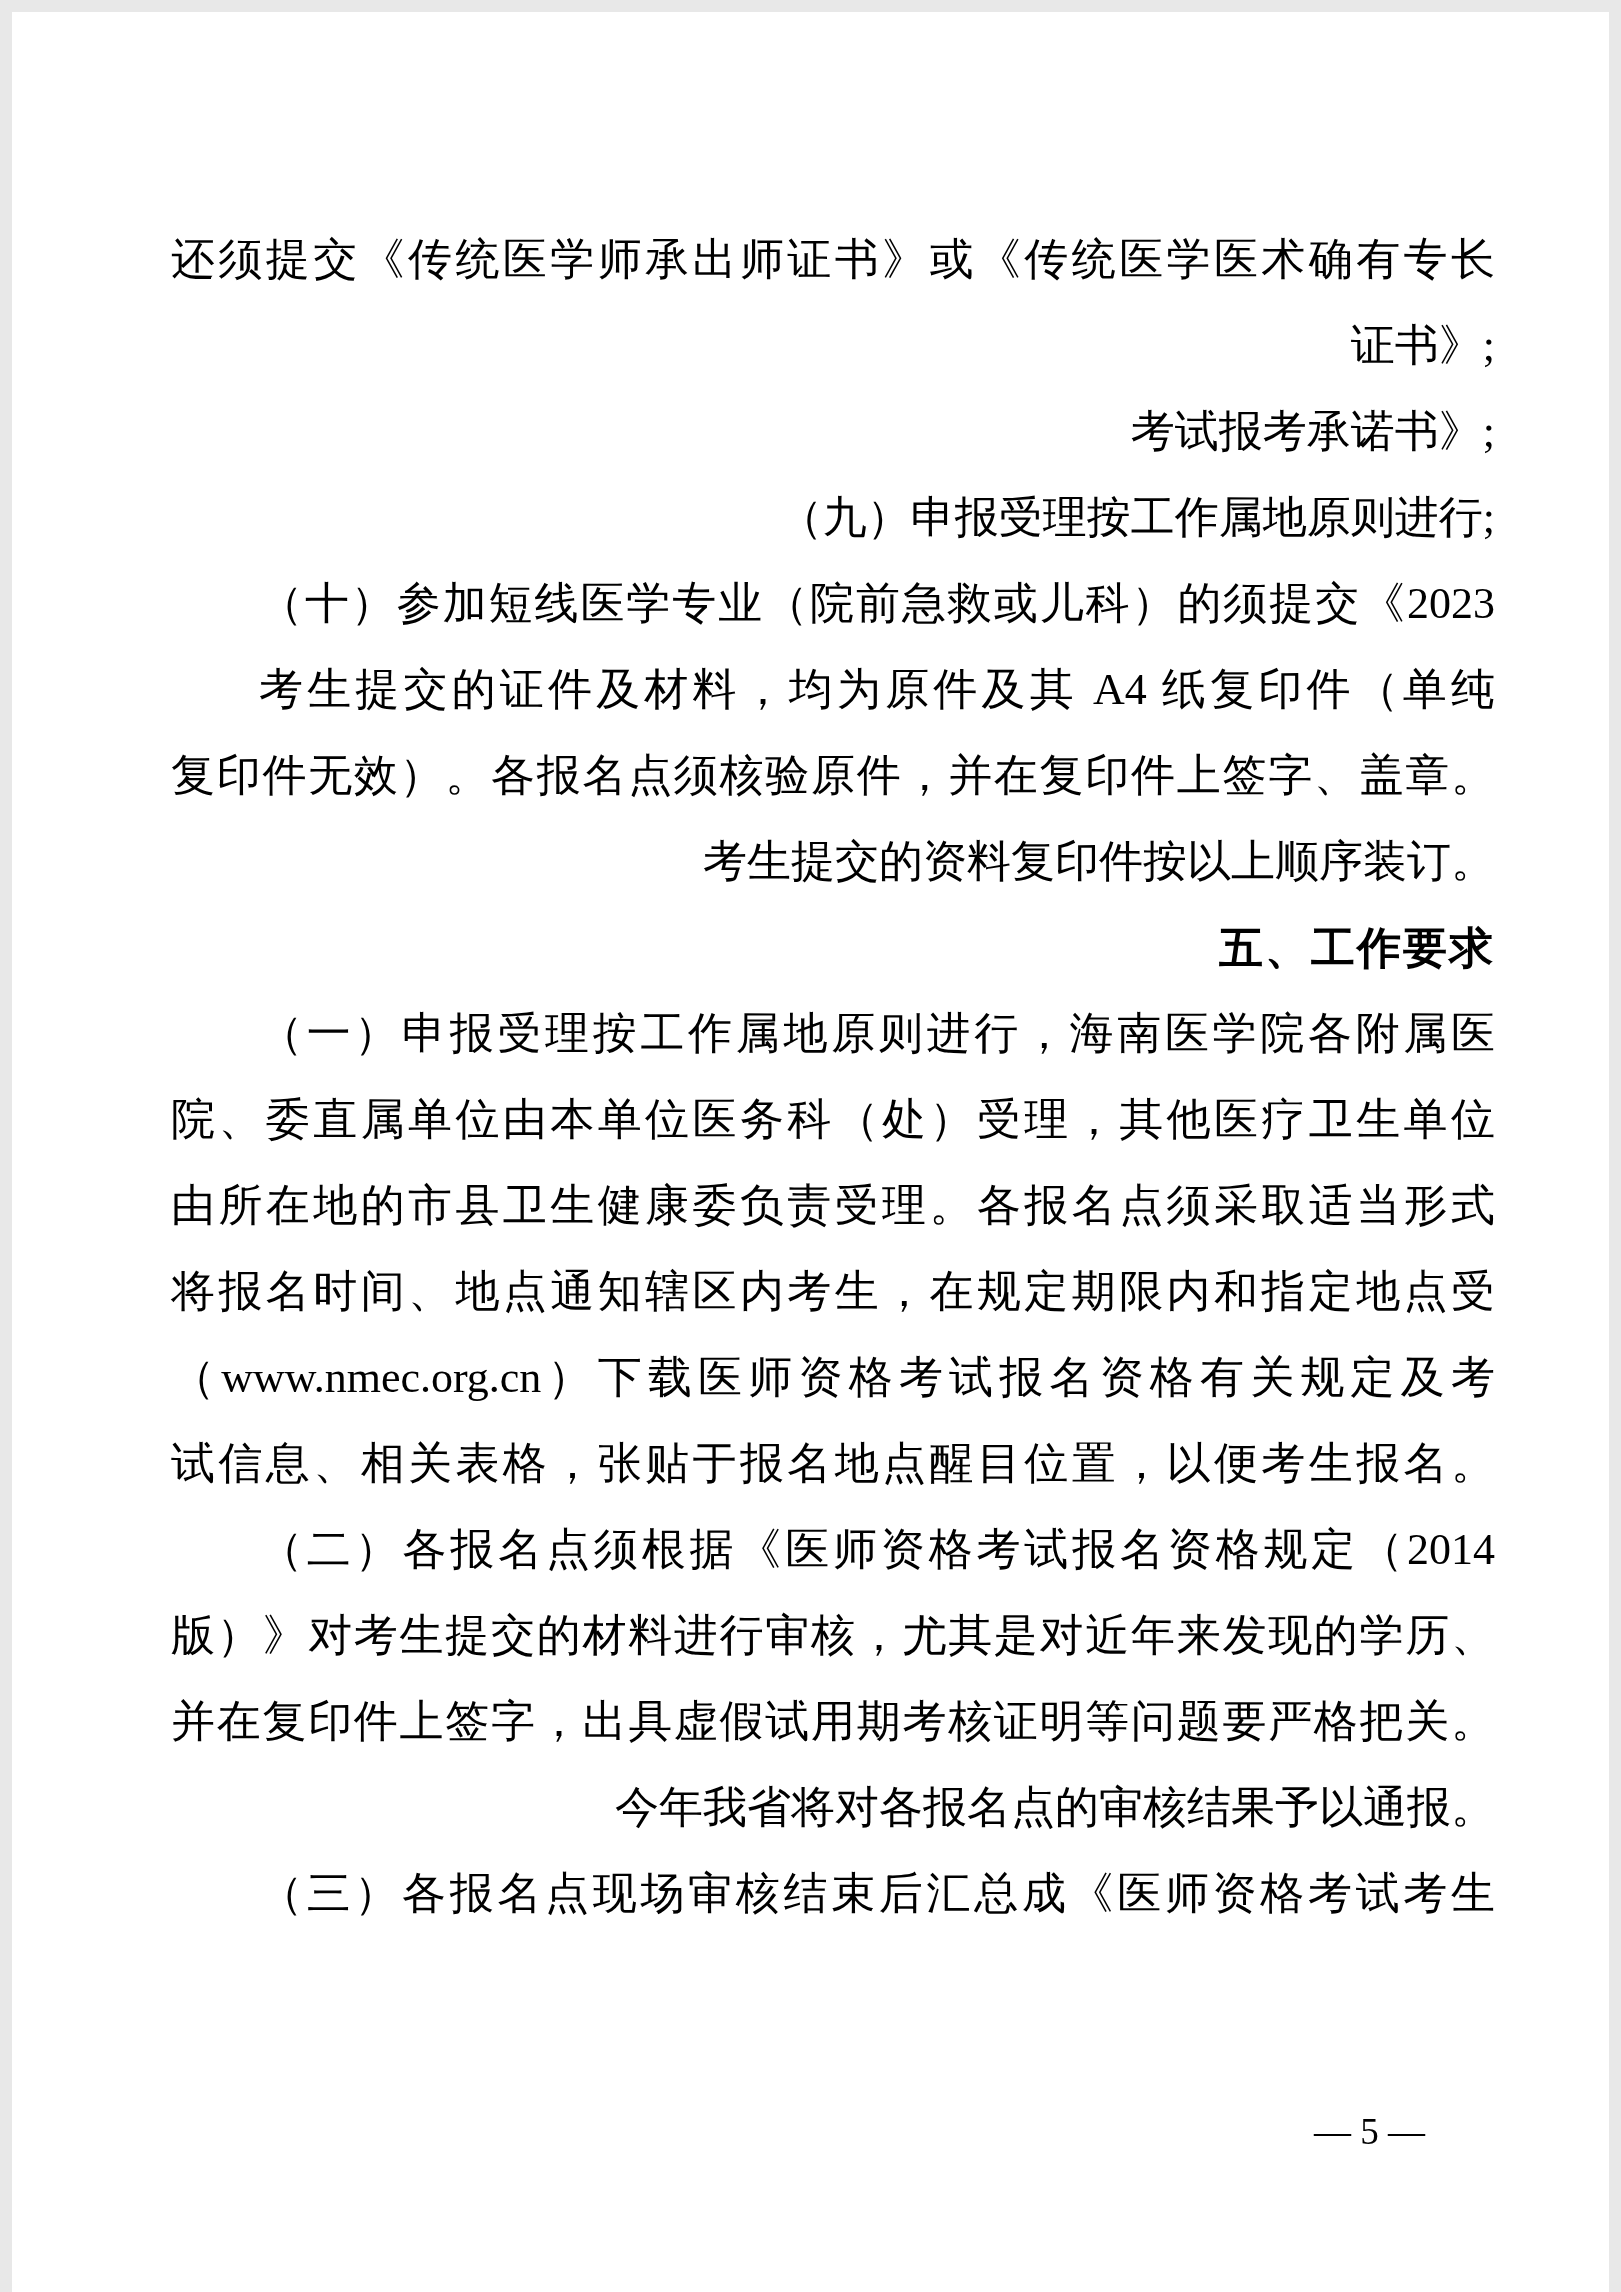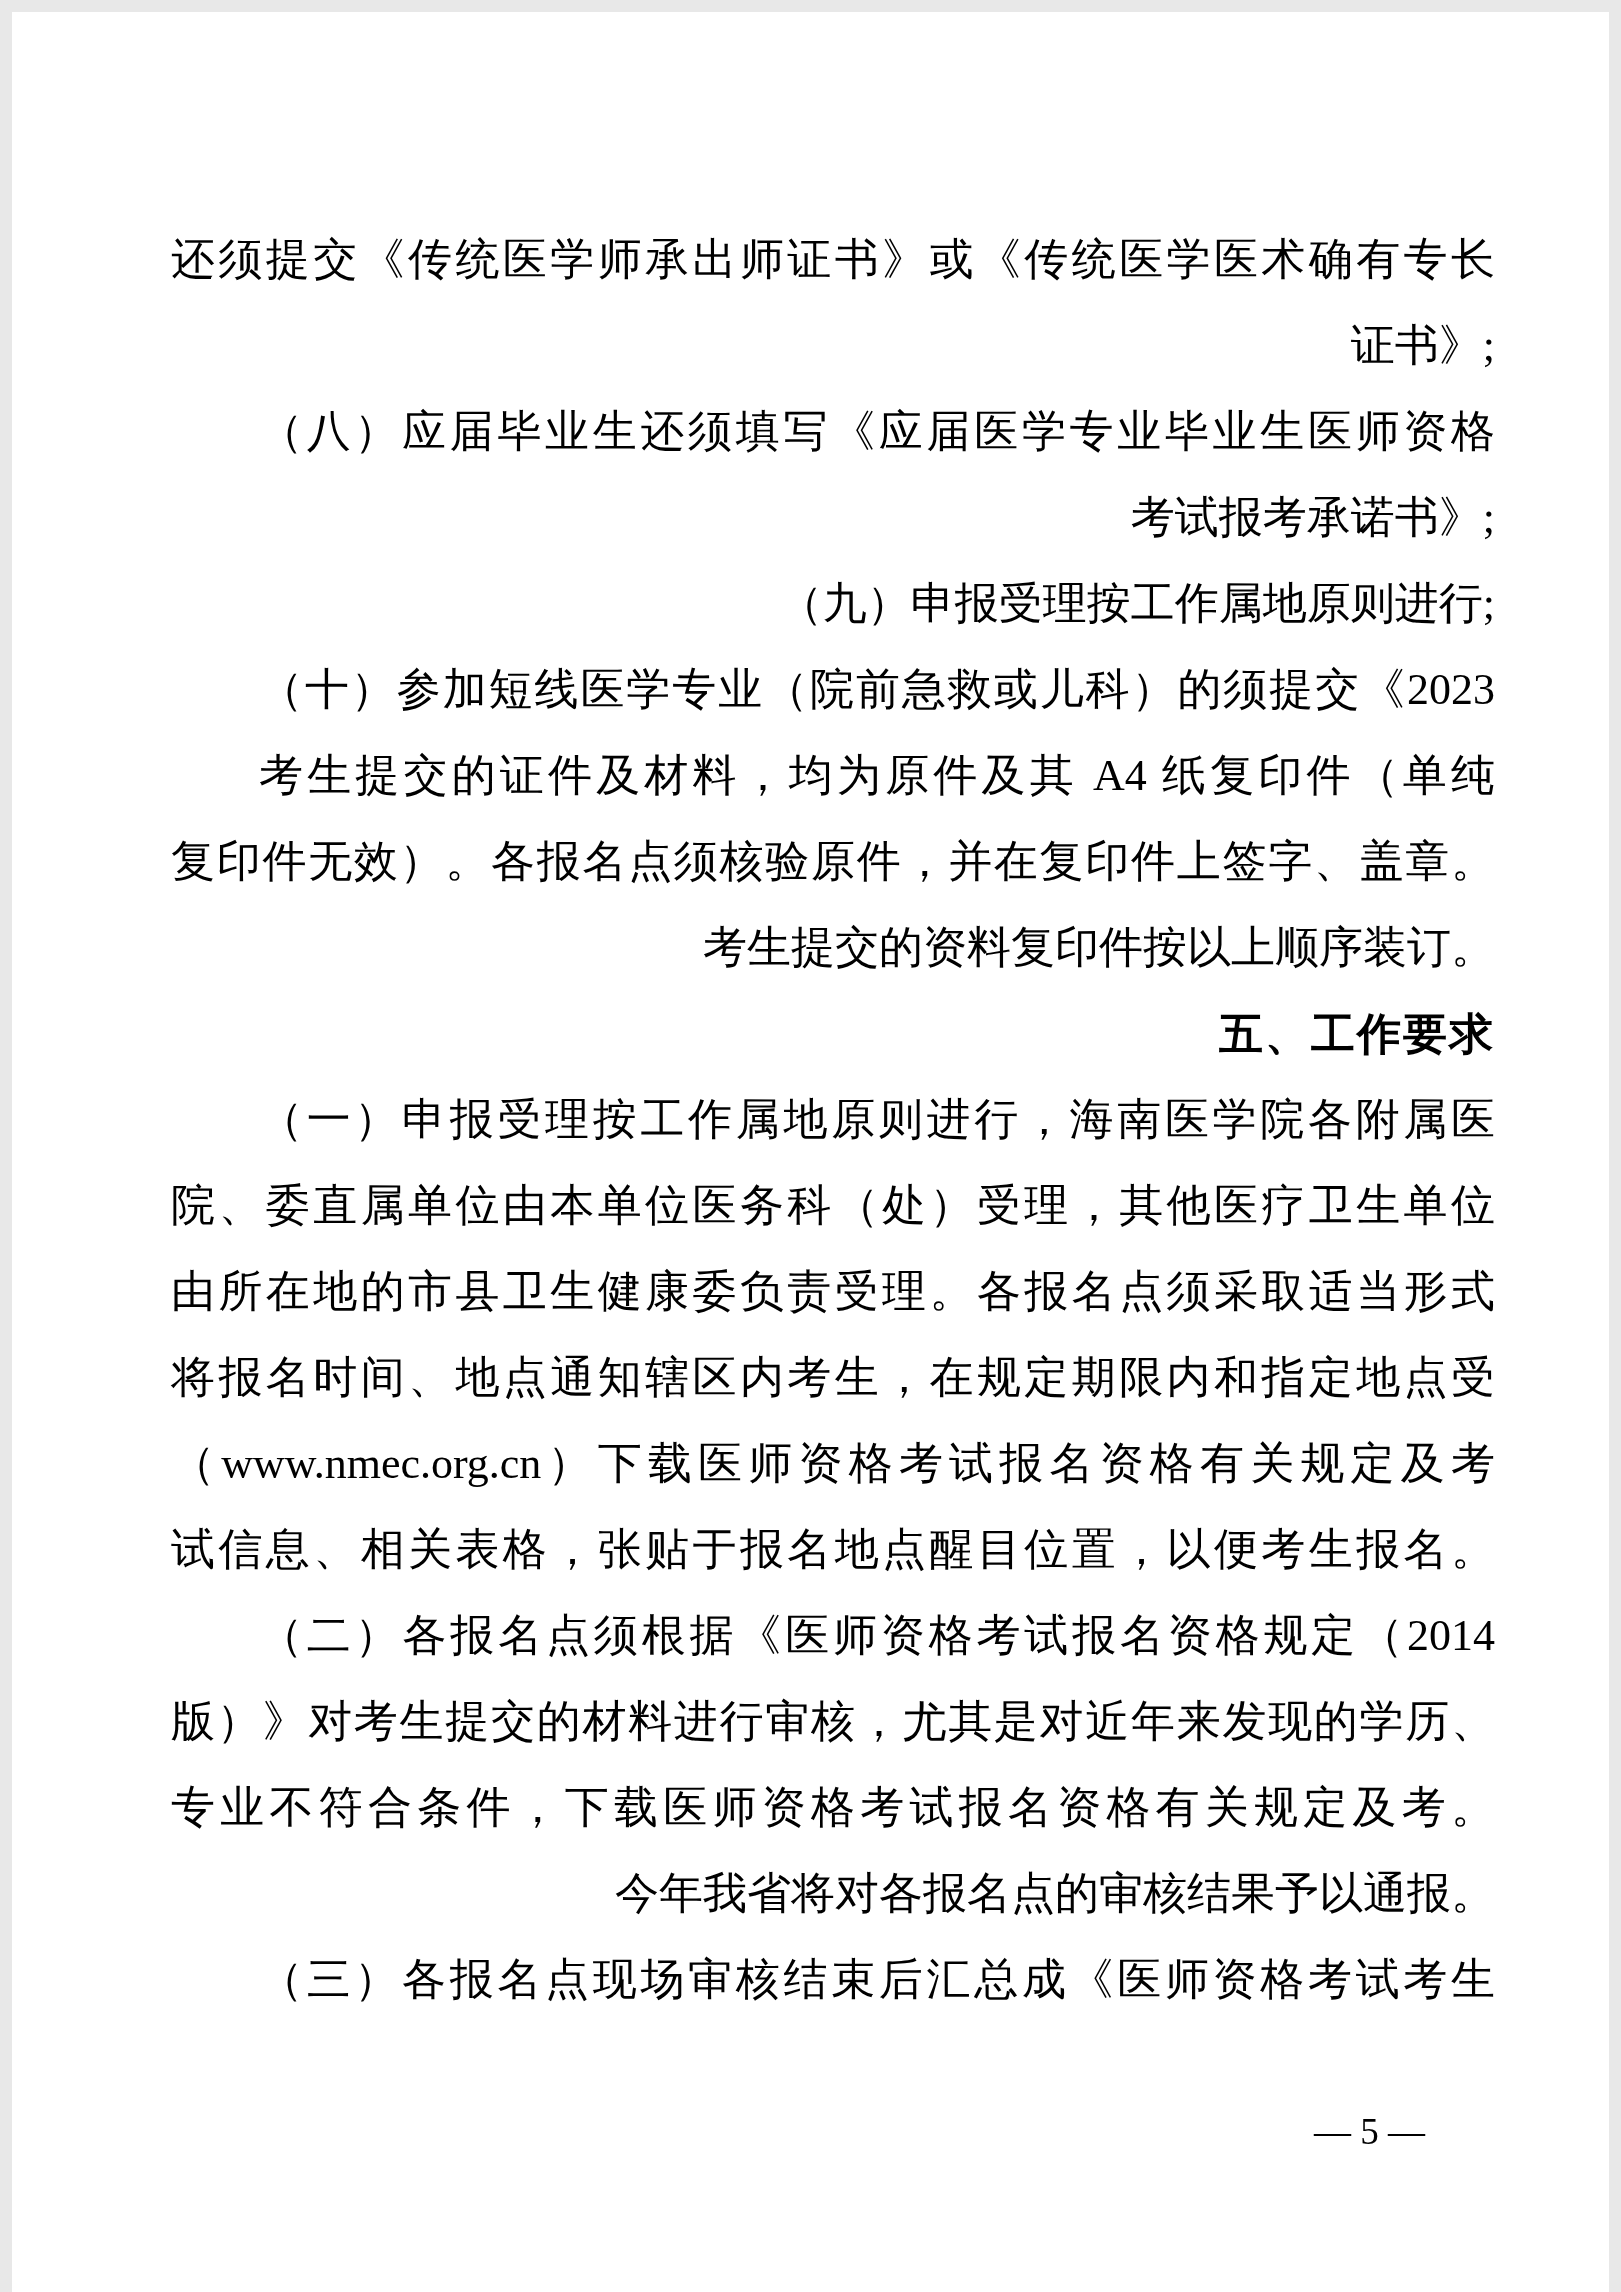--- a/index.html
+++ b/index.html
@@ -48,35 +48,34 @@
     white-space: pre;
   }
 </style>
 </head>
 <body>
 
 <div class="page">
   <div class="doc-body">
       <div class="line fill">还须提交《传统医学师承出师证书》或《传统医学医术确有专长</div>
       <div class="line">证书》;</div>
-      <div class="line indent fill">（八）应届毕业生还须填写《应届医学专业毕业生医师资格</div>
       <div class="line">考试报考承诺书》;</div>
       <div class="line indent">（九）申报受理按工作属地原则进行;</div>
       <div class="line indent fill">（十）参加短线医学专业（院前急救或儿科）的须提交《2023</div>
       <div class="line indent fill">考生提交的证件及材料，均为原件及其 A4 纸复印件（单纯</div>
       <div class="line fill">复印件无效）。各报名点须核验原件，并在复印件上签字、盖章。</div>
       <div class="line">考生提交的资料复印件按以上顺序装订。</div>
       <div class="line heading">五、工作要求</div>
       <div class="line indent fill">（一）申报受理按工作属地原则进行，海南医学院各附属医</div>
       <div class="line fill">院、委直属单位由本单位医务科（处）受理，其他医疗卫生单位</div>
       <div class="line fill">由所在地的市县卫生健康委负责受理。各报名点须采取适当形式</div>
       <div class="line fill">将报名时间、地点通知辖区内考生，在规定期限内和指定地点受</div>
       <div class="line fill">（www.nmec.org.cn）下载医师资格考试报名资格有关规定及考</div>
       <div class="line fill">试信息、相关表格，张贴于报名地点醒目位置，以便考生报名。</div>
       <div class="line indent fill">（二）各报名点须根据《医师资格考试报名资格规定（2014</div>
       <div class="line fill">版）》对考生提交的材料进行审核，尤其是对近年来发现的学历、</div>
-      <div class="line fill">专业不符合条件，下载医师资格考试报名资格有关规定及考。</div>
+      <div class="line fill">并在复印件上签字，出具虚假试用期考核证明等问题要严格把关。</div>
       <div class="line">今年我省将对各报名点的审核结果予以通报。</div>
       <div class="line indent fill">（三）各报名点现场审核结束后汇总成《医师资格考试考生</div>
     </div>
   <div class="page-number">— 5 —</div>
 </div>
 
 
 </body></html>

